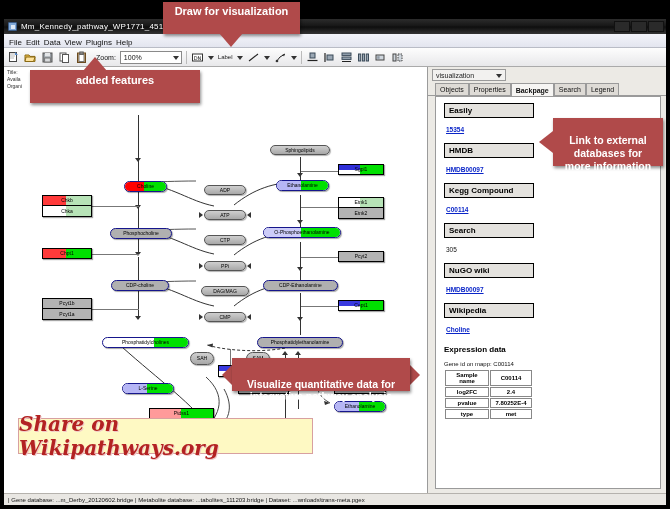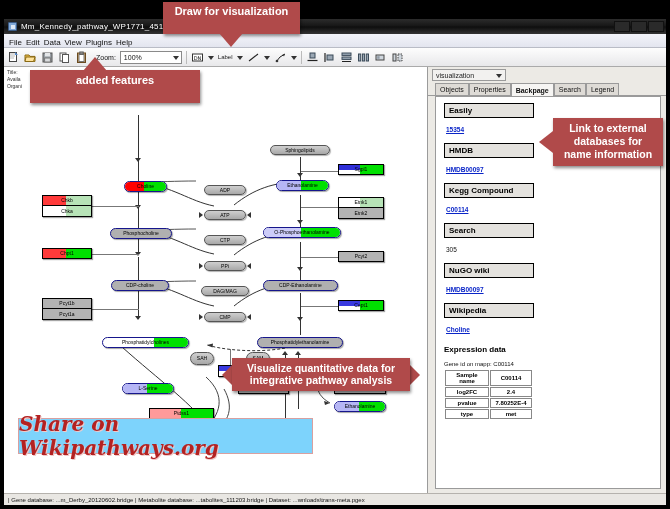--- a/index.html
+++ b/index.html
@@ -234,21 +234,21 @@
     border-top:10px solid transparent;border-bottom:10px solid transparent;
     border-right:10px solid #b04a4a;
   }
   .cal-tail-r{
     position:absolute;z-index:39;width:0;height:0;
     border-top:10px solid transparent;border-bottom:10px solid transparent;
     border-left:10px solid #b04a4a;
   }
   #share-box{
     position:absolute; z-index:45; left:18px; top:418px; width:295px; height:36px;
-    background:#7dd3fc; border:1px solid #d8a0a0;
+    background:#fef9c3; border:1px solid #d8a0a0;
     display:flex;align-items:center;justify-content:center;
   }
   #share-text{
     font-family:"DejaVu Serif", serif;
     font-style:italic;font-weight:bold;font-size:20px;color:#b32222;
     text-shadow:1px 1px 0 #f0c8c8;
   }
 </style>
 </head>
 <body>
@@ -725,28 +725,28 @@
 <div class="callout" style="left:163px;top:2px;width:137px;height:32px;font-size:11px;padding-top:3px;">
   <div>Draw for visualization</div>
 </div>
 <div class="cal-arrow-down" style="left:219px;top:33px;"></div>
 
 <div class="callout" style="left:30px;top:70px;width:170px;height:33px;font-size:11px;padding-top:4px;">
   <div>added features</div>
 </div>
 <div class="cal-arrow-up" style="left:83px;top:57px;"></div>
 
-<div class="callout" style="left:553px;top:118px;width:110px;height:48px;font-size:10.5px;padding-top:4px;line-height:13px;">
+<div class="callout" style="left:553px;top:118px;width:110px;height:48px;font-size:10.5px;padding-top:16px;line-height:13px;">
   <div>Link  to external</div>
   <div>databases  for</div>
-  <div>name information</div>
+  <div>more information</div>
 </div>
 <div class="cal-arrow-left" style="left:539px;top:131px;"></div>
 
-<div class="callout" style="left:232px;top:358px;width:178px;height:33px;font-size:10.5px;padding-top:4px;">
+<div class="callout" style="left:232px;top:358px;width:178px;height:33px;font-size:10.5px;padding-top:20px;">
   <div>Visualize quantitative data  for</div>
   <div>integrative pathway analysis</div>
 </div>
 <div class="cal-tail-l" style="left:222px;top:365px;"></div>
 <div class="cal-tail-r" style="left:410px;top:365px;"></div>
 
 <div id="share-box">
   <span id="share-text">Share on Wikipathways.org</span>
 </div>
 

